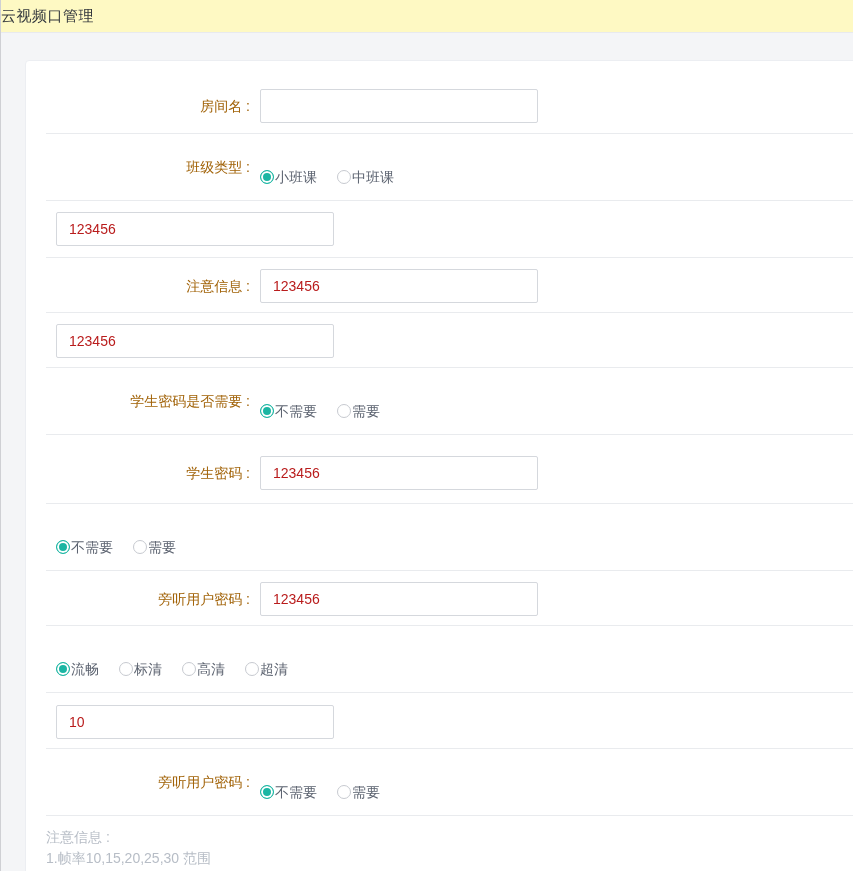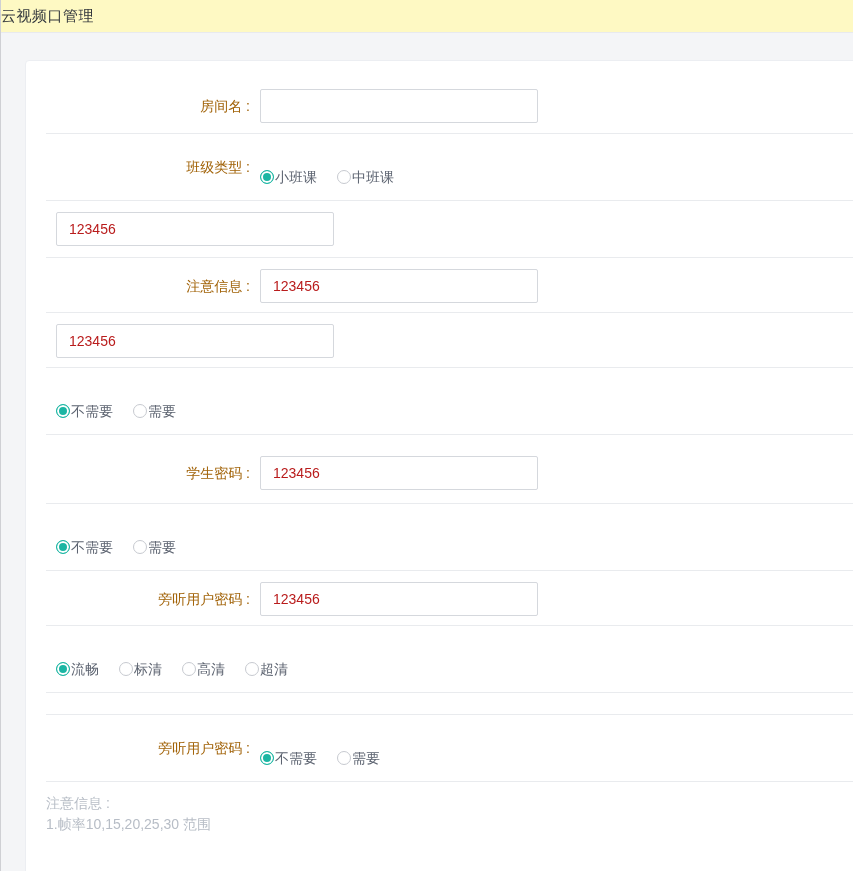--- a/index.html
+++ b/index.html
@@ -101,20 +101,21 @@
           <div class="control"><input type="text" class="text" value="123456" style=""></div>
         </div>
         <div class="row input">
           <div class="label">注意信息 :</div>
           <div class="control"><input type="text" class="text" value="123456" style=""></div>
         </div>
         <div class="row input">
           <div class="control"><input type="text" class="text" value="123456" style=""></div>
         </div>
         <div class="row radio">
+          <div class="label">学生密码是否需要 :</div>
           <div class="radio-group control">
             <span class="radio-option checked">
               <span class="radio-dot"></span>
               <span class="radio-label">不需要</span>
             </span>
             <span class="radio-option">
               <span class="radio-dot"></span>
               <span class="radio-label">需要</span>
             </span>
           </div>
@@ -153,20 +154,21 @@
               <span class="radio-dot"></span>
               <span class="radio-label">高清</span>
             </span>
             <span class="radio-option">
               <span class="radio-dot"></span>
               <span class="radio-label">超清</span>
             </span>
           </div>
         </div>
         <div class="row input">
+          <div class="control"><input type="text" class="text" value="10" style=""></div>
         </div>
         <div class="row radio">
           <div class="label">旁听用户密码 :</div>
           <div class="radio-group control">
             <span class="radio-option checked">
               <span class="radio-dot"></span>
               <span class="radio-label">不需要</span>
             </span>
             <span class="radio-option">
               <span class="radio-dot"></span>

